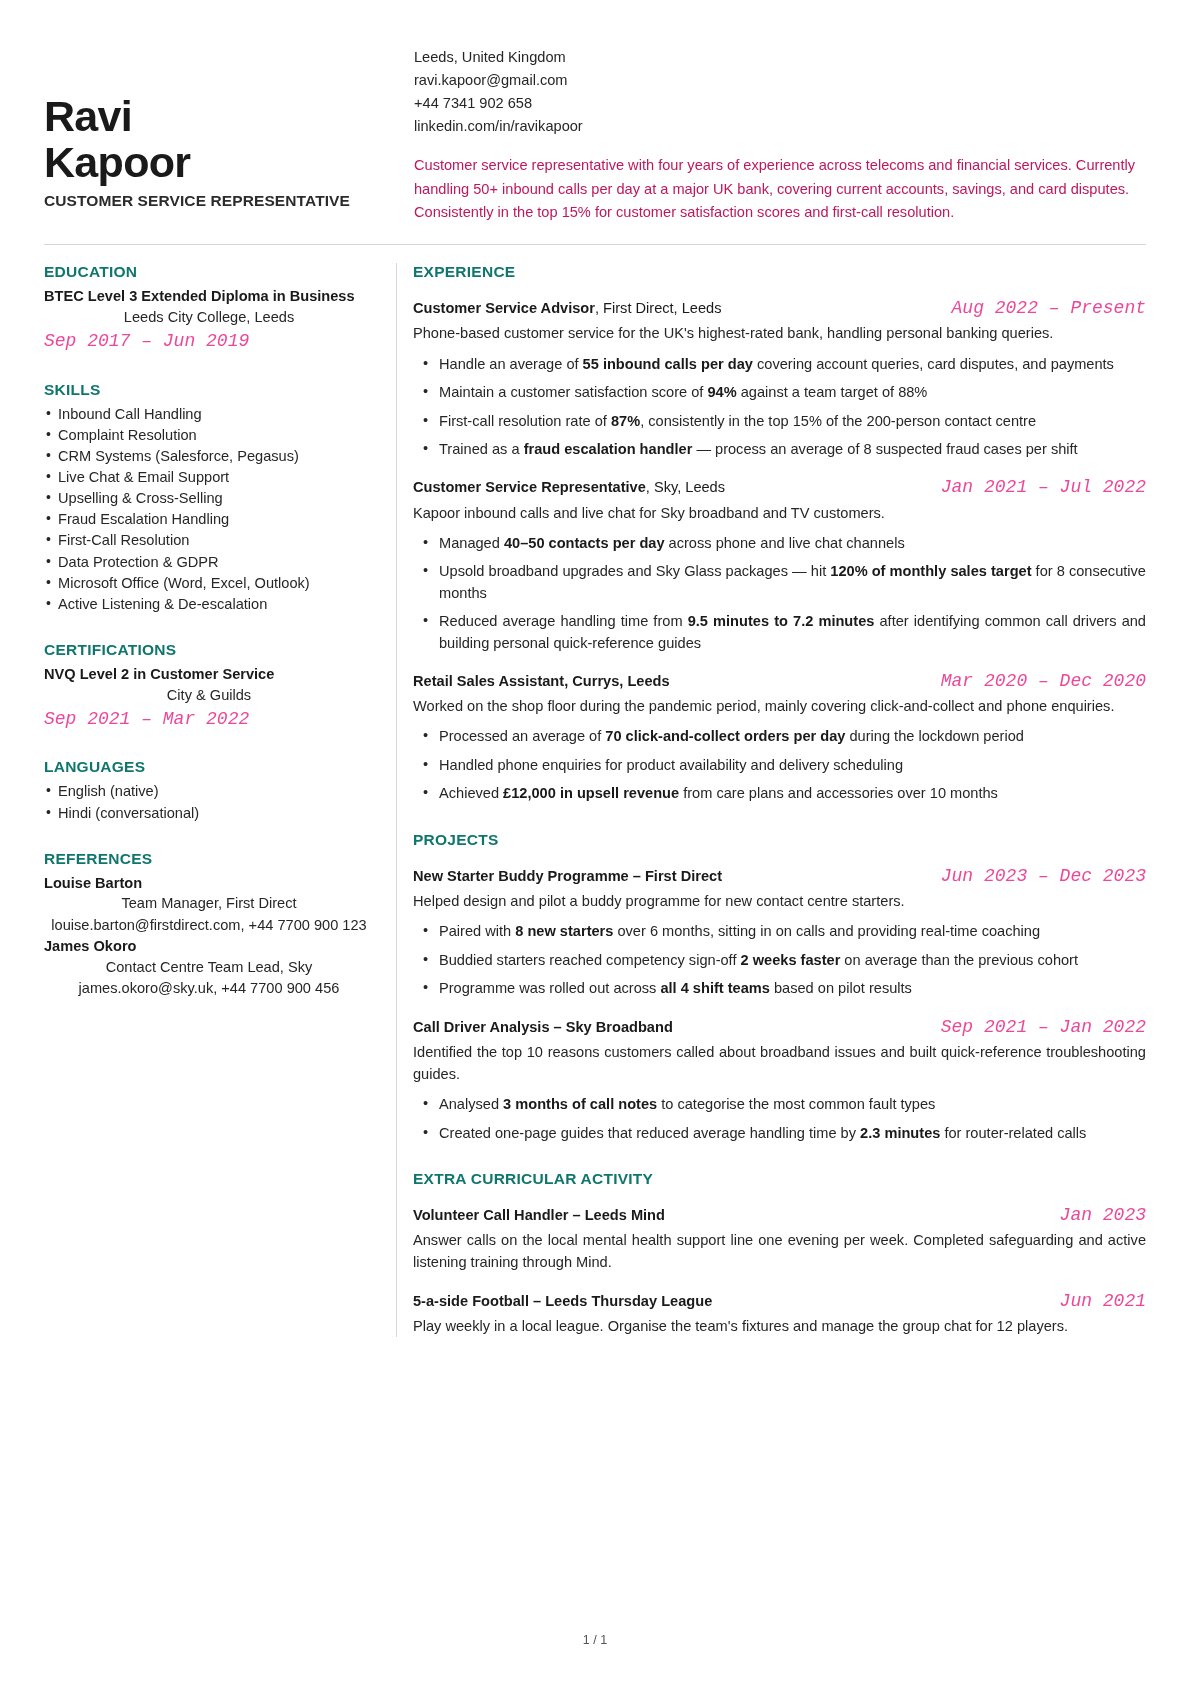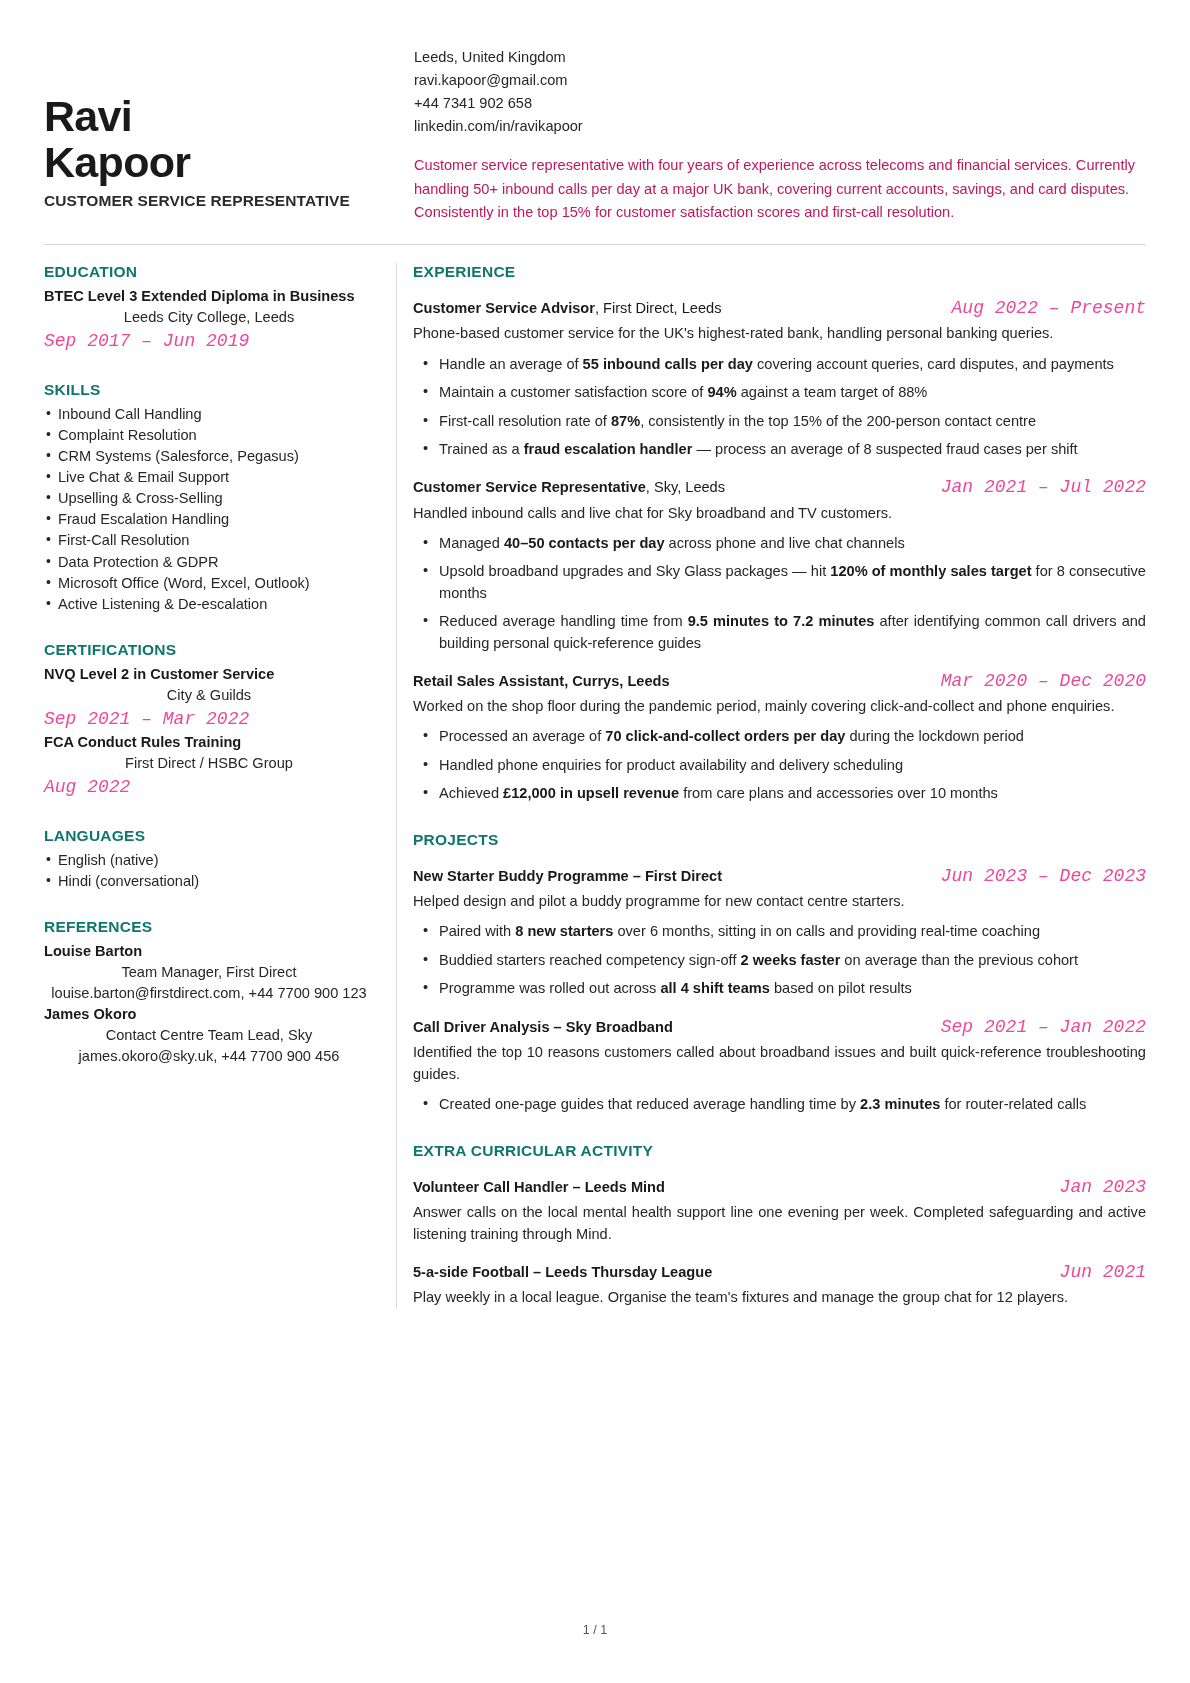--- a/index.html
+++ b/index.html
@@ -168,21 +168,21 @@
     content: "\2022";
     position: absolute;
     left: 10px;
     top: -1px;
   }
   ul.bullets li:last-child { margin-bottom: 0; }
   b { font-weight: bold; color: #1a1a1a; }
 
   .footer {
     position: absolute;
-    bottom: 46px;
+    bottom: 36px;
     left: 0;
     width: 100%;
     text-align: center;
     font-size: 12.5px;
     color: #555;
   }
 </style>
 </head>
 <body>
 
@@ -232,25 +232,20 @@
         </ul>
       </div>
 
       <div>
         <div class="sec-head spaced">CERTIFICATIONS</div>
         <div>
           <div class="entry-title">NVQ Level 2 in Customer Service</div>
           <div class="entry-sub">City &amp; Guilds</div>
           <div class="entry-date">Sep 2021 – Mar 2022</div>
         </div>
-        <div>
-          <div class="entry-title">FCA Conduct Rules Training</div>
-          <div class="entry-sub">First Direct / HSBC Group</div>
-          <div class="entry-date">Aug 2022</div>
-        </div>
       </div>
 
       <div>
         <div class="sec-head spaced">LANGUAGES</div>
         <ul class="plain">
           <li>English (native)</li>
           <li>Hindi (conversational)</li>
         </ul>
       </div>
 
@@ -285,21 +280,21 @@
               <li>Maintain a customer satisfaction score of <b>94%</b> against a team target of 88%</li>
               <li>First-call resolution rate of <b>87%</b>, consistently in the top 15% of the 200-person contact centre</li>
               <li>Trained as a <b>fraud escalation handler</b> — process an average of 8 suspected fraud cases per shift</li>
             </ul>
           </div>
         <div class="entry">
             <div class="entry-row">
               <div class="entry-title"><span>Customer Service Representative</span><span style="font-weight: normal;">, Sky, Leeds</span></div>
               <div class="entry-date">Jan 2021 – Jul 2022</div>
             </div>
-            <div class="entry-desc">Handled inbound calls and live chat for Sky broadband and TV customers.</div>
+            <div class="entry-desc">Kapoor inbound calls and live chat for Sky broadband and TV customers.</div>
             <ul class="bullets">
               <li>Managed <b>40–50 contacts per day</b> across phone and live chat channels</li>
               <li>Upsold broadband upgrades and Sky Glass packages — hit <b>120% of monthly sales target</b> for 8 consecutive months</li>
               <li>Reduced average handling time from <b>9.5 minutes to 7.2 minutes</b> after identifying common call drivers and building personal quick-reference guides</li>
             </ul>
           </div>
         <div class="entry">
             <div class="entry-row">
               <div class="entry-title"><span>Retail Sales Assistant</span><span style="font-weight: bold;">, Currys, Leeds</span></div>
               <div class="entry-date">Mar 2020 – Dec 2020</div>
@@ -327,20 +322,21 @@
               <li>Programme was rolled out across <b>all 4 shift teams</b> based on pilot results</li>
             </ul>
           </div>
         <div class="entry">
             <div class="entry-row">
               <div class="entry-title"><span>Call Driver Analysis – Sky Broadband</span></div>
               <div class="entry-date">Sep 2021 – Jan 2022</div>
             </div>
             <div class="entry-desc">Identified the top 10 reasons customers called about broadband issues and built quick-reference troubleshooting guides.</div>
             <ul class="bullets">
+              <li>Analysed <b>3 months of call notes</b> to categorise the most common fault types</li>
               <li>Created one-page guides that reduced average handling time by <b>2.3 minutes</b> for router-related calls</li>
             </ul>
           </div>
       </div>
 
       <div>
         <div class="sec-head spaced">EXTRA CURRICULAR ACTIVITY</div>
         <div class="entry">
             <div class="entry-row">
               <div class="entry-title"><span>Volunteer Call Handler – Leeds Mind</span></div>

